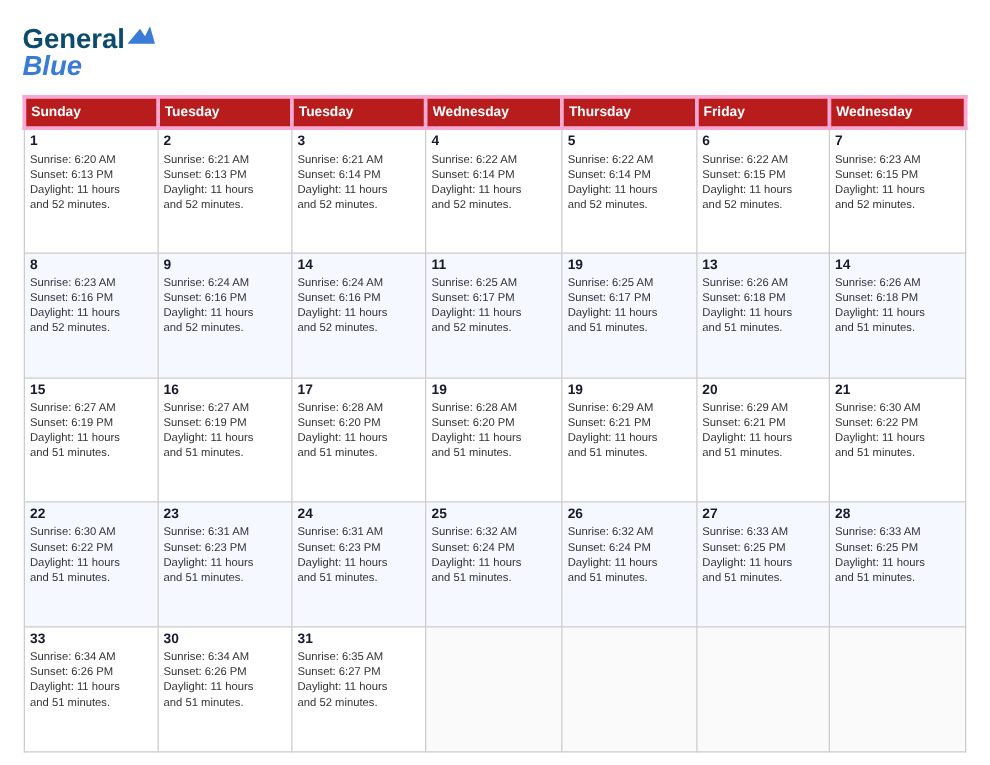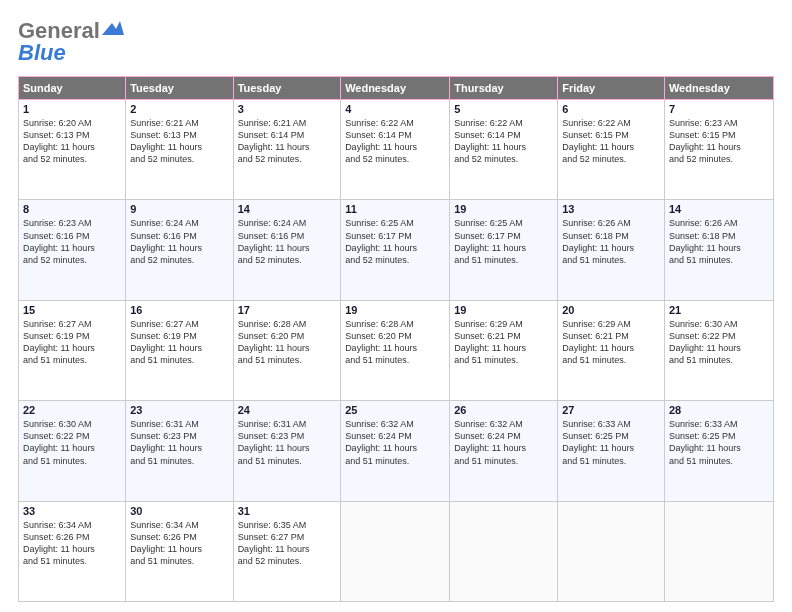--- a/index.html
+++ b/index.html
@@ -42,27 +42,27 @@
       color: #555;
       margin-top: 2px;
     }
     .calendar {
       flex: 1;
       border-collapse: collapse;
       width: 100%;
       font-size: 9.5px;
     }
     .calendar th {
-      background: #737373;
+      background: #b91c1c;
       color: #fff;
       padding: 5px 4px;
       text-align: left;
       font-size: 11px;
       font-weight: bold;
-      border: 1px solid #f9a8d4;
+      border: 3px solid #f9a8d4;
     }
     .calendar td {
       border: 1px solid #ccc;
       vertical-align: top;
       padding: 3px 4px;
       width: 113px;
       height: 80px;
       background: #fff;
     }
     .calendar tr:nth-child(even) td {
@@ -84,21 +84,21 @@
       background: #fafafa !important;
     }
   </style>
 </head>
 <body>
 
 <div class="page">
   <div class="header">
     <div class="logo">
       <div style="display:flex;align-items:center;">
-        <span style="font-size:22px;font-weight:bold;color:#737373;">General</span>
+        <span style="font-size:22px;font-weight:bold;color:#0c4a6e;">General</span>
         <svg width="22" height="16" viewBox="0 0 22 16" style="margin-left:2px;margin-top:-4px;">
           <polygon points="0,14 10,2 14,8 18,0 22,14" fill="#3a7bd5"></polygon>
         </svg>
       </div>
       <span style="font-size:22px;font-weight:bold;color:#3a7bd5;margin-top:-4px;font-style:italic;">Blue</span>
     </div>
     <div class="title-area">
       <div class="month-title"></div>
       <div class="location"></div>
     </div>

